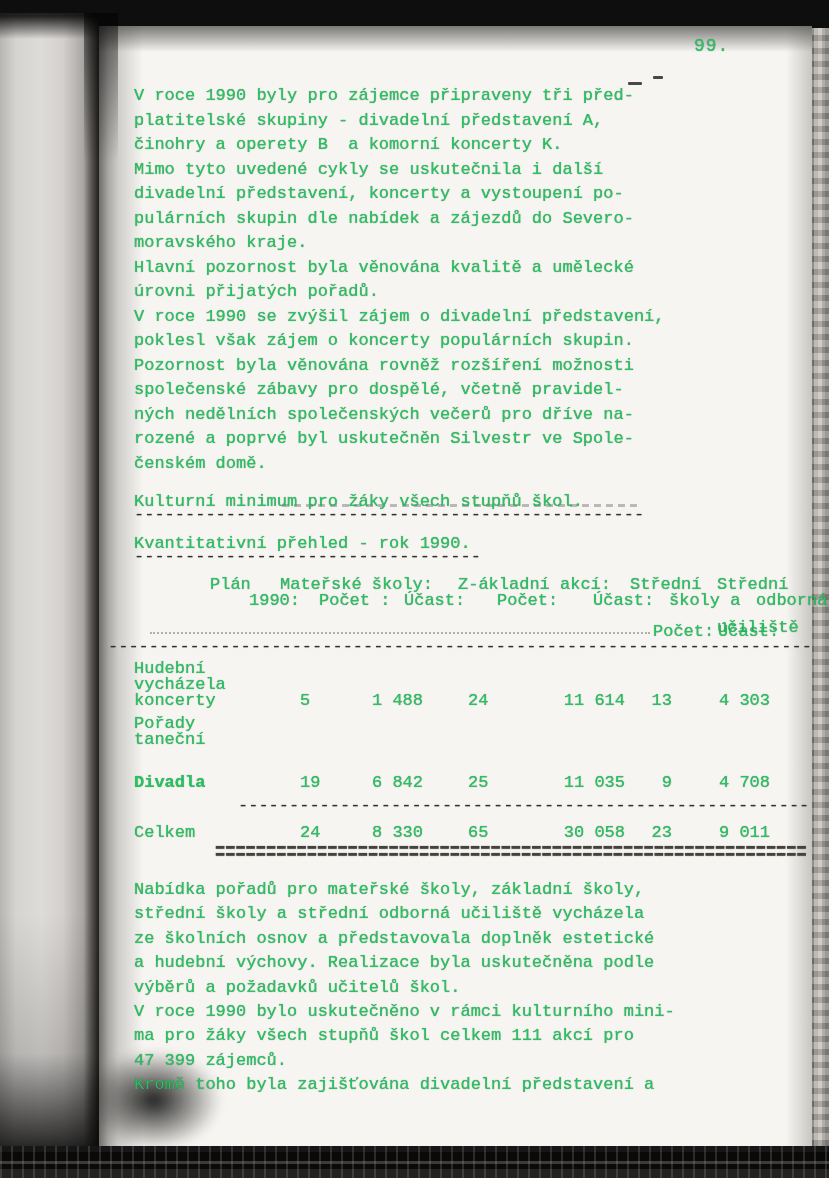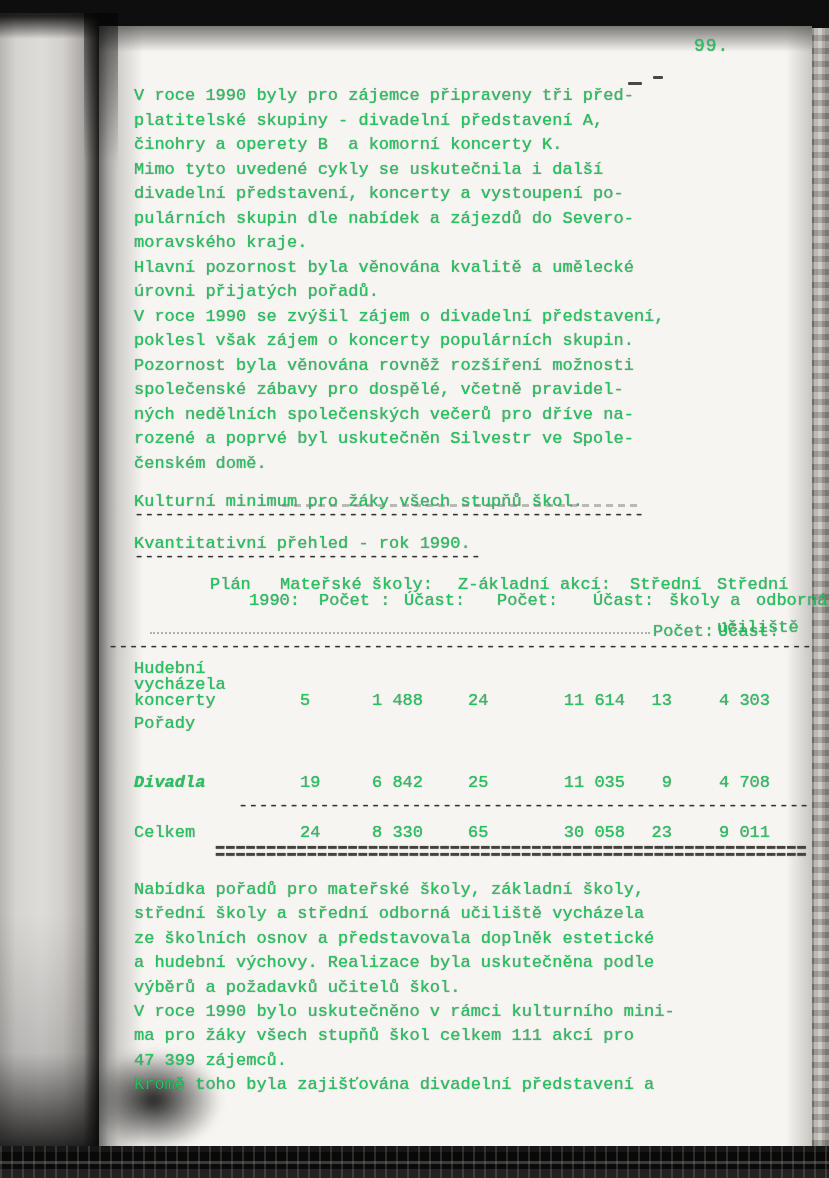--- a/index.html
+++ b/index.html
@@ -37,21 +37,21 @@
   .hline,.t-line{left:0;top:0;width:829px;height:17px;}
   .hline span,.t-line span{position:absolute;top:0;line-height:16px;white-space:pre;}
   
   .hx-plan{left:210px;} .hx-ms{left:280px;} .hx-msu{left:365px;}
   .hx-zs{left:458px;}  .hx-zsu{left:554px;} .hx-ss{left:630px;} .hx-ssp{left:653px;}
   .hx-sou{left:717px;} .hx-souu{left:718px;}
   
   .lbl{left:134px;} .c-plan{left:300px;} .c-ms{left:372px;} .c-zsp{left:468px;}
   .c-zsu{left:530px;width:95px;text-align:right;} .c-ssp{left:610px;width:62px;text-align:right;}
   .c-sou{left:719px;}
-  .bold{font-weight:700;font-style:italic;}
+  .bold{font-weight:700;}
   .dots{left:150px;top:628px;width:500px;height:4px;border-bottom:2px dotted rgba(110,108,104,.5);}
   .rule-total{left:215px;top:846px;transform:scaleY(1.5);transform-origin:50% 50%;
       font-weight:700;color:#45423d;letter-spacing:0;line-height:16px;}
   .artifact{background:#4a4844;border-radius:1px;filter:blur(.4px);}
   .strike{left:282px;top:504px;width:360px;height:3px;opacity:.3;
       background:repeating-linear-gradient(90deg,#333 0 7px,transparent 7px 12px);filter:blur(.3px);}
 </style>
 </head>
 <body>
 
@@ -120,20 +120,23 @@
     <span class="c-ms">1 488</span>
     <span class="c-zsp">24</span>
     <span class="c-zsu">11 614</span>
     <span class="c-ssp">13</span>
     <span class="c-sou">4 303</span>
   </div>
 
   <div class="abs ink t-line" style="top:716px;">
     <span class="lbl">Pořady</span>
   </div>
+  <div class="abs ink t-line" style="top:732px;">
+    <span class="lbl">taneční</span>
+  </div>
 
   <div class="abs ink t-line" style="top:775px;">
     <span class="lbl bold">Divadla</span>
     <span class="c-plan">19</span>
     <span class="c-ms">6 842</span>
     <span class="c-zsp">25</span>
     <span class="c-zsu">11 035</span>
     <span class="c-ssp">9</span>
     <span class="c-sou">4 708</span>
   </div>

